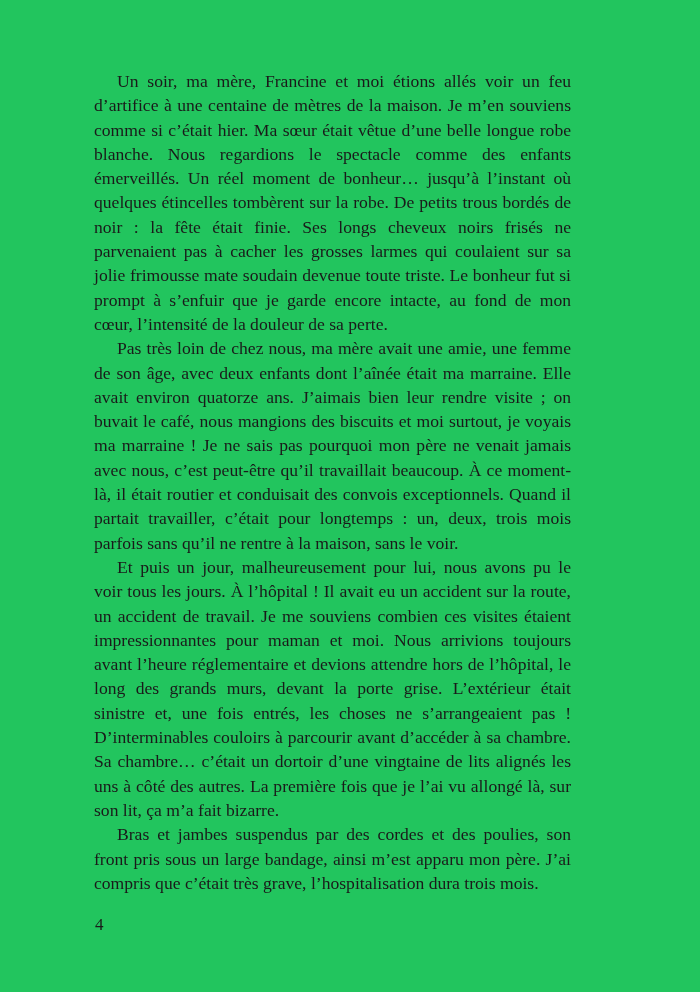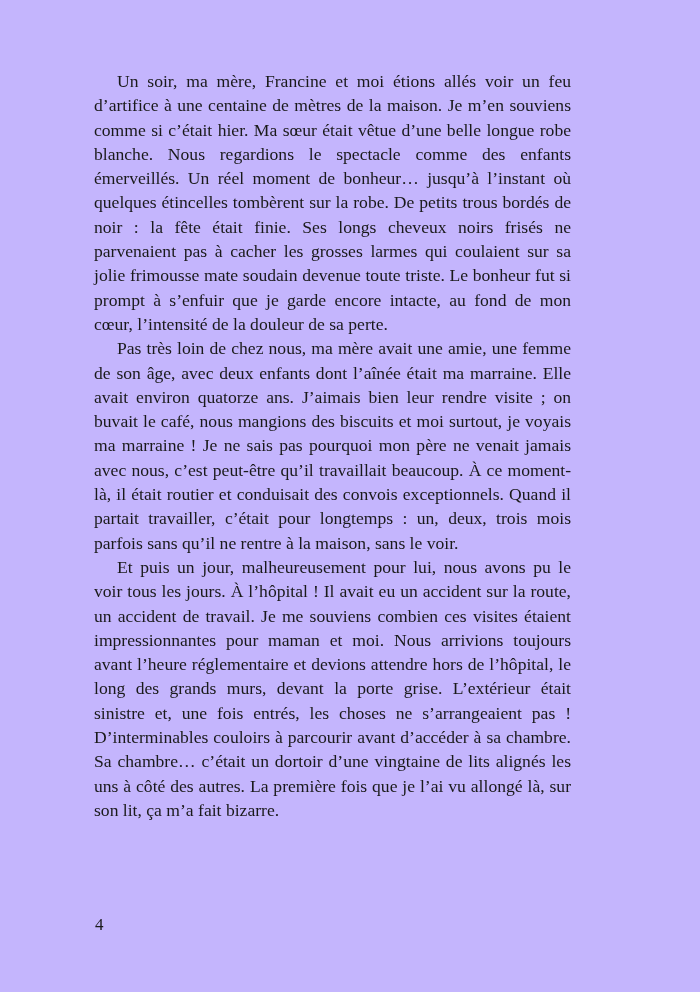--- a/index.html
+++ b/index.html
@@ -11,21 +11,21 @@
     width: 700px;
     height: 992px;
     position: relative;
     overflow: hidden;
   }
   .page {
     position: absolute;
     left: 0; top: 0;
     width: 700px;
     height: 992px;
-    background: #c4b5fd;
+    background: #22c55e;
   }
   .text-block {
     position: absolute;
     left: 94px;
     top: 69px;
     width: 477px;
     font-family: "Liberation Serif", "DejaVu Serif", serif;
     font-size: 17.6px;
     line-height: 24.3px;
     color: #1a1a1a;
@@ -46,15 +46,16 @@
   }
 </style>
 </head>
 <body>
 
 <div class="page">
   <div class="text-block">
     <p>Un soir, ma mère, Francine et moi étions allés voir un feu d’artifice à une centaine de mètres de la maison. Je m’en souviens comme si c’était hier. Ma sœur était vêtue d’une belle longue robe blanche. Nous regardions le spectacle comme des enfants émerveillés. Un réel moment de bonheur… jusqu’à l’instant où quelques étincelles tombèrent sur la robe. De petits trous bordés de noir : la fête était finie. Ses longs cheveux noirs frisés ne parvenaient pas à cacher les grosses larmes qui coulaient sur sa jolie frimousse mate soudain devenue toute triste. Le bonheur fut si prompt à s’enfuir que je garde encore intacte, au fond de mon cœur, l’intensité de la douleur de sa perte.</p>
     <p>Pas très loin de chez nous, ma mère avait une amie, une femme de son âge, avec deux enfants dont l’aînée était ma marraine. Elle avait environ quatorze ans. J’aimais bien leur rendre visite ; on buvait le café, nous mangions des biscuits et moi surtout, je voyais ma marraine ! Je ne sais pas pourquoi mon père ne venait jamais avec nous, c’est peut-être qu’il travaillait beaucoup. À ce moment-là, il était routier et conduisait des convois exceptionnels. Quand il partait travailler, c’était pour longtemps : un, deux, trois mois parfois sans qu’il ne rentre à la maison, sans le voir.</p>
     <p>Et puis un jour, malheureusement pour lui, nous avons pu le voir tous les jours. À l’hôpital ! Il avait eu un accident sur la route, un accident de travail. Je me souviens combien ces visites étaient impressionnantes pour maman et moi. Nous arrivions toujours avant l’heure réglementaire et devions attendre hors de l’hôpital, le long des grands murs, devant la porte grise. L’extérieur était sinistre et, une fois entrés, les choses ne s’arrangeaient pas ! D’interminables couloirs à parcourir avant d’accéder à sa chambre. Sa chambre… c’était un dortoir d’une vingtaine de lits alignés les uns à côté des autres. La première fois que je l’ai vu allongé là, sur son lit, ça m’a fait bizarre.</p>
+    <p>Bras et jambes suspendus par des cordes et des poulies, son front pris sous un large bandage, ainsi m’est apparu mon père. J’ai compris que c’était très grave, l’hospitalisation dura trois mois.</p>
   </div>
   <div class="page-number">4</div>
 </div>
 
 </body></html>

